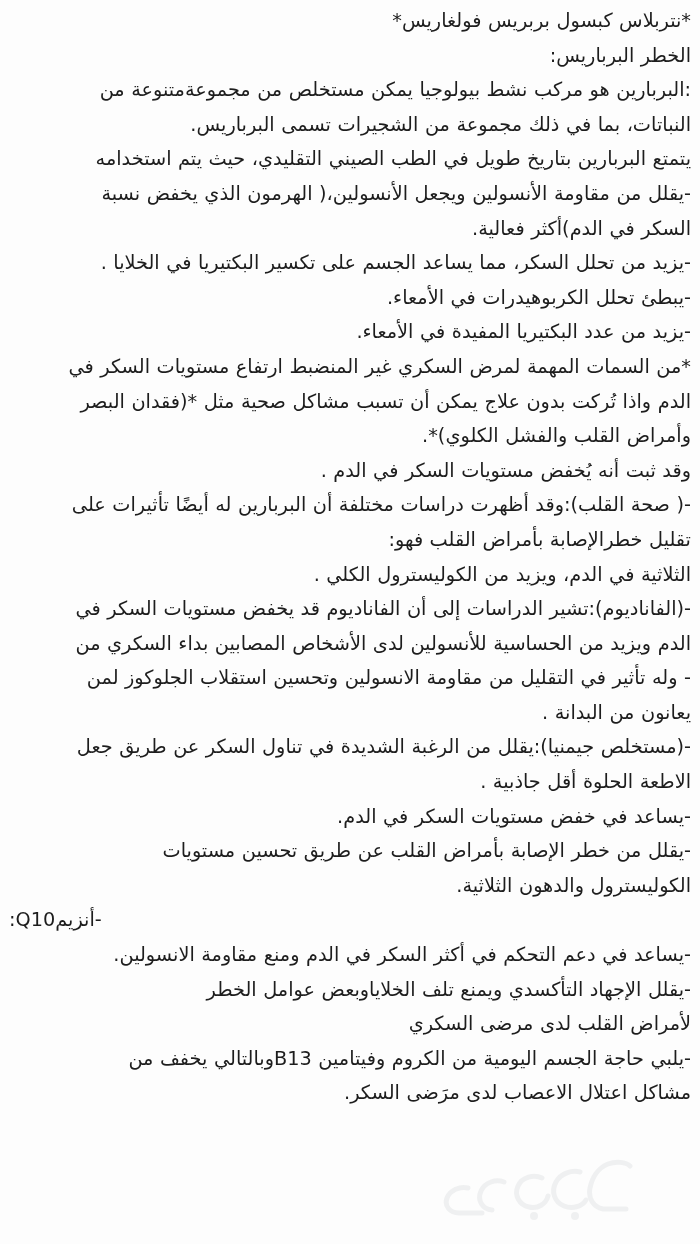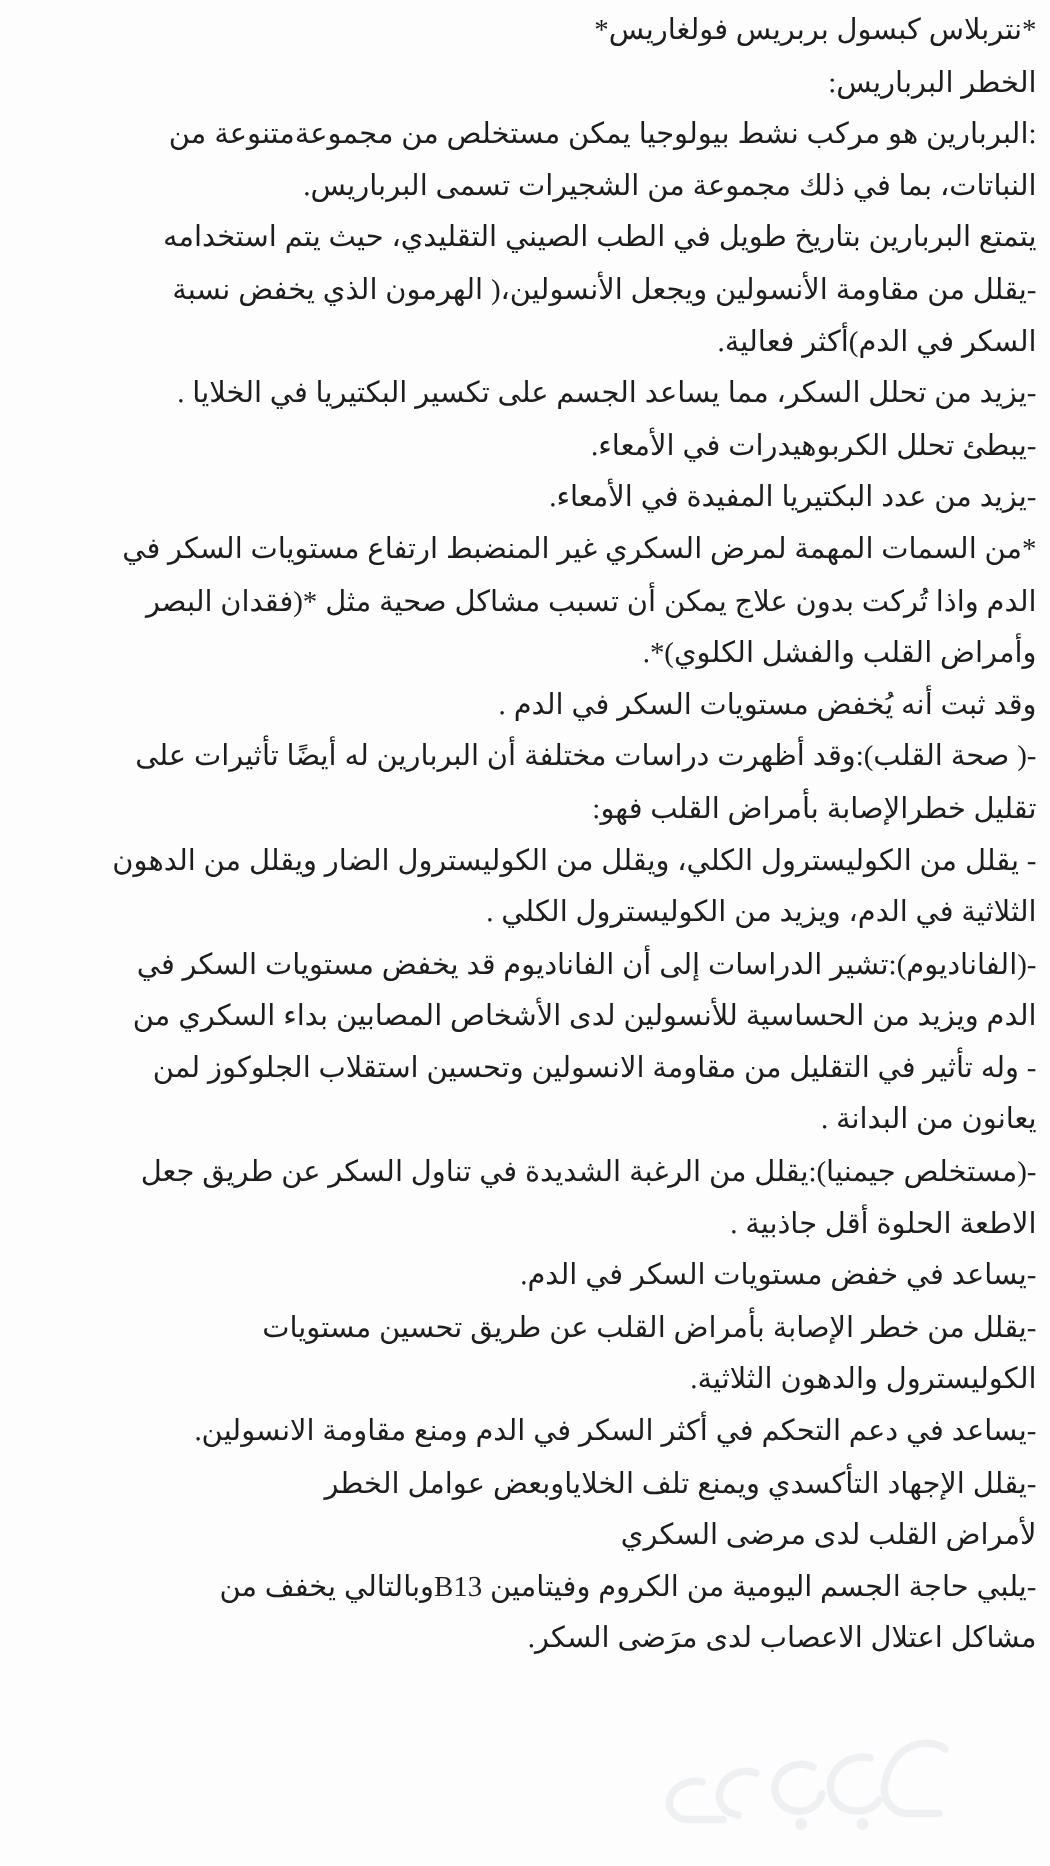--- a/index.html
+++ b/index.html
@@ -60,48 +60,48 @@
   }
   #watermark svg {
     display: block;
     width: 100%;
     height: 100%;
   }
 </style>
 </head>
 <body style="background: rgb(253, 253, 253);">
 
-<div id="doc" style="color: rgb(29, 29, 29); font-family: Liberation Serif, serif;">
+<div id="doc" style="color: rgb(29, 29, 29);">
     <div class="line">*نتربلاس كبسول بربريس فولغاريس*</div>
     <div class="line">الخطر البرباريس:</div>
     <div class="line">:البربارين هو مركب نشط بيولوجيا يمكن مستخلص من مجموعةمتنوعة من</div>
     <div class="line">النباتات، بما في ذلك مجموعة من الشجيرات تسمى البرباريس.</div>
     <div class="line">يتمتع البربارين بتاريخ طويل في الطب الصيني التقليدي، حيث يتم استخدامه</div>
     <div class="line">-يقلل من مقاومة الأنسولين ويجعل الأنسولين،( الهرمون الذي يخفض نسبة</div>
     <div class="line">السكر في الدم)أكثر فعالية.</div>
     <div class="line">-يزيد من تحلل السكر، مما يساعد الجسم على تكسير البكتيريا في الخلايا .</div>
     <div class="line">-يبطئ تحلل الكربوهيدرات في الأمعاء.</div>
     <div class="line">-يزيد من عدد البكتيريا المفيدة في الأمعاء.</div>
     <div class="line">*من السمات المهمة لمرض السكري غير المنضبط ارتفاع مستويات السكر في</div>
     <div class="line">الدم واذا تُركت بدون علاج يمكن أن تسبب مشاكل صحية مثل *(فقدان البصر</div>
     <div class="line">وأمراض القلب والفشل الكلوي)*.</div>
     <div class="line">وقد ثبت أنه يُخفض مستويات السكر في الدم .</div>
     <div class="line">-( صحة القلب):وقد أظهرت دراسات مختلفة أن البربارين له أيضًا تأثيرات على</div>
     <div class="line">تقليل خطرالإصابة بأمراض القلب فهو:</div>
-    <div class="line">- يقلل من الكوليسترول الكلي، ويقلل من الكوليسترول الضار ويقلل من الدهون</div>
     <div class="line">الثلاثية في الدم، ويزيد من الكوليسترول الكلي .</div>
     <div class="line">-(الفاناديوم):تشير الدراسات إلى أن الفاناديوم قد يخفض مستويات السكر في</div>
     <div class="line">الدم ويزيد من الحساسية للأنسولين لدى الأشخاص المصابين بداء السكري من</div>
     <div class="line">- وله تأثير في التقليل من مقاومة الانسولين وتحسين استقلاب الجلوكوز لمن</div>
     <div class="line">يعانون من البدانة .</div>
     <div class="line">-(مستخلص جيمنيا):يقلل من الرغبة الشديدة في تناول السكر عن طريق جعل</div>
     <div class="line">الاطعة الحلوة أقل جاذبية .</div>
     <div class="line">-يساعد في خفض مستويات السكر في الدم.</div>
     <div class="line">-يقلل من خطر الإصابة بأمراض القلب عن طريق تحسين مستويات</div>
     <div class="line">الكوليسترول والدهون الثلاثية.</div>
+    <div class="line ltr-block">-أنزيمQ10:</div>
     <div class="line">-يساعد في دعم التحكم في أكثر السكر في الدم ومنع مقاومة الانسولين.</div>
     <div class="line">-يقلل الإجهاد التأكسدي ويمنع تلف الخلاياوبعض عوامل الخطر</div>
     <div class="line">لأمراض القلب لدى مرضى السكري</div>
     <div class="line">-يلبي حاجة الجسم اليومية من الكروم وفيتامين B13وبالتالي يخفف من</div>
     <div class="line">مشاكل اعتلال الاعصاب لدى مرَضى السكر.</div>
   </div>
 
 <div id="watermark">
   <svg viewBox="0 0 214 74" xmlns="http://www.w3.org/2000/svg" aria-hidden="true">
     <g fill="none" stroke="#e2e4e6" stroke-width="5" stroke-linecap="round" stroke-linejoin="round">

